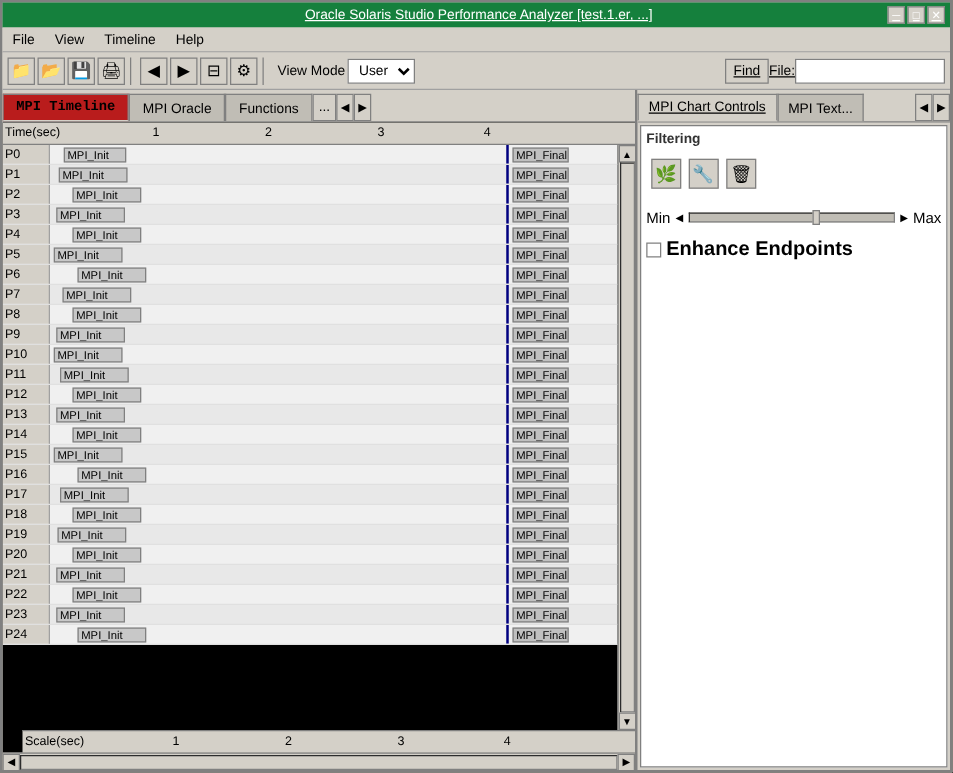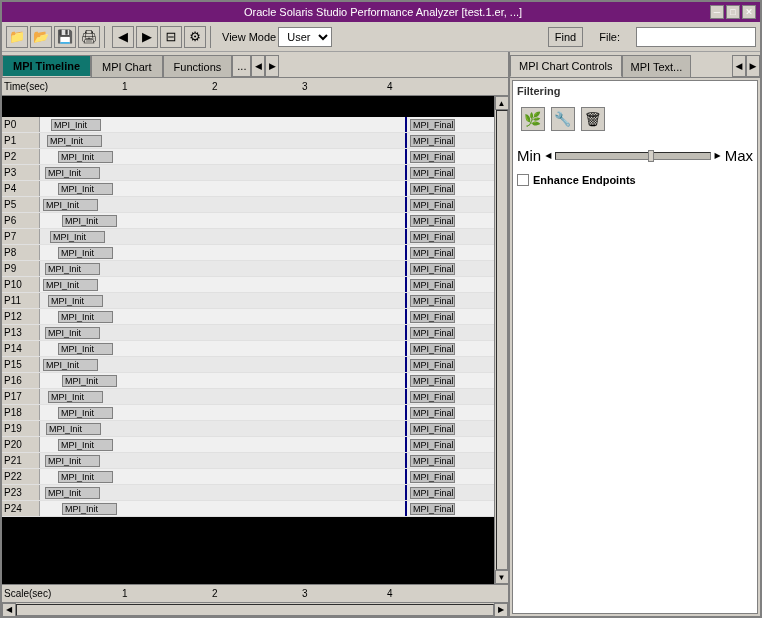--- a/index.html
+++ b/index.html
@@ -13,29 +13,30 @@
     }
     .window {
       width: 762px;
       height: 618px;
       border: 2px solid #808080;
       background: #d4d0c8;
       display: flex;
       flex-direction: column;
     }
     .title-bar {
-      background: #701a75;
+      background: #15803d;
       color: white;
       text-align: center;
       padding: 6px 4px;
       font-size: 11px;
       display: flex;
       align-items: center;
       justify-content: space-between;
       height: 20px;
+      text-decoration: underline;
     }
     .title-bar-title { flex: 1; text-align: center; font-size: 11px; }
     .title-bar-buttons { display: flex; gap: 2px; }
     .title-btn {
       width: 14px; height: 14px;
       background: #d4d0c8;
       border: 1px solid #808080;
       font-size: 9px;
       display: flex; align-items: center; justify-content: center;
       cursor: pointer;
@@ -73,21 +74,21 @@
     }
     .toolbar-separator { width: 4px; height: 22px; border-left: 1px solid #808080; margin: 0 2px; }
     .view-mode-label { font-size: 11px; margin-left: 4px; }
     .view-mode-select {
       font-size: 11px;
       background: white;
       border: 1px solid #808080;
       padding: 1px 4px;
       height: 20px;
     }
-    .find-section { display: flex; align-items: center; margin-left: auto; gap: 16px; }
+    .find-section { display: flex; align-items: center; margin-left: auto; gap: 0; text-decoration: underline; }
     .find-btn {
       background: #d4d0c8;
       border: 1px solid #808080;
       padding: 1px 6px;
       font-size: 11px;
       cursor: pointer;
       height: 20px;
     }
     .find-input {
       border: 1px solid #808080;
@@ -126,23 +127,24 @@
       font-size: 11px;
       background: #c0bdb5;
       border: 1px solid #808080;
       border-bottom: none;
       cursor: pointer;
       white-space: nowrap;
       height: 22px;
       display: flex; align-items: center;
     }
     .tab.active {
-      background: #0f766e;
+      background: #b91c1c;
       border-bottom: 1px solid #d4d0c8;
       font-weight: bold;
+      font-family: Liberation Mono, monospace;
     }
     .tab-more {
       padding: 2px 4px;
       font-size: 11px;
       background: #d4d0c8;
       border: 1px solid #808080;
       cursor: pointer;
       height: 22px;
       display: flex; align-items: center;
     }
@@ -230,20 +232,21 @@
     }
     .scale-bar {
       height: 18px;
       border-top: 1px solid #808080;
       padding-left: 40px;
       background: #d4d0c8;
       position: relative;
       font-size: 10px;
       display: flex;
       align-items: center;
+      margin-left: 16px;
     }
     .hscrollbar {
       height: 14px;
       background: #d4d0c8;
       border-top: 1px solid #808080;
       display: flex;
       align-items: center;
     }
     .scrollbar-track {
       flex: 1;
@@ -272,20 +275,21 @@
       background: #c0bdb5;
       border: 1px solid #808080;
       border-bottom: none;
       cursor: pointer;
       height: 22px;
       display: flex; align-items: center;
     }
     .right-tab.active {
       background: #d4d0c8;
       border-bottom: 1px solid #d4d0c8;
+      text-decoration: underline;
     }
     .right-content {
       flex: 1;
       background: white;
       border: 1px solid #808080;
       margin: 2px;
       padding: 4px;
       display: flex;
       flex-direction: column;
       gap: 6px;
@@ -309,42 +313,42 @@
       cursor: pointer;
       font-size: 14px;
     }
     .msg-display-limiter { font-size: 11px; margin-top: 4px; }
     .slider-container {
       display: flex;
       align-items: center;
       gap: 4px;
       margin-top: 2px;
     }
-    .slider-label { font-size: 15px; }
+    .slider-label { font-size: 12px; }
     .slider-track {
       flex: 1;
       height: 8px;
       background: #c0bdb5;
       border: 1px inset #808080;
       position: relative;
     }
     .slider-thumb {
       position: absolute;
       width: 6px;
       height: 12px;
       background: #d4d0c8;
       border: 1px solid #808080;
       top: -3px;
       left: 60%;
     }
     .enhance-endpoints {
       display: flex;
       align-items: center;
       gap: 4px;
-      font-size: 11px;
+      font-size: 16px;
       font-weight: bold;
       margin-top: 4px;
     }
     .checkbox {
       width: 12px; height: 12px;
       border: 1px solid #808080;
       background: white;
       display: flex; align-items: center; justify-content: center;
       cursor: pointer;
     }
@@ -383,20 +387,26 @@
   <div class="title-bar">
     <div style="width:50px"></div>
     <div class="title-bar-title">Oracle Solaris Studio Performance Analyzer [test.1.er, ...]</div>
     <div class="title-bar-buttons">
       <div class="title-btn">─</div>
       <div class="title-btn">□</div>
       <div class="title-btn">✕</div>
     </div>
   </div>
 
+  <div class="menu-bar">
+    <div class="menu-item">File</div>
+    <div class="menu-item">View</div>
+    <div class="menu-item">Timeline</div>
+    <div class="menu-item">Help</div>
+  </div>
 
   <div class="toolbar">
     <div class="toolbar-btn">📁</div>
     <div class="toolbar-btn">📂</div>
     <div class="toolbar-btn">💾</div>
     <div class="toolbar-btn">🖨</div>
     <div class="toolbar-separator"></div>
     <div class="toolbar-btn">◀</div>
     <div class="toolbar-btn">▶</div>
     <div class="toolbar-btn">⊟</div>
@@ -412,40 +422,40 @@
       <input class="find-input" type="text" style="">
     </div>
   </div>
 
   <div class="main-content">
 
     <div class="left-panel">
 
       <div class="tab-bar">
         <div class="tab active">MPI Timeline</div>
-        <div class="tab">MPI Chart</div>
+        <div class="tab">MPI Oracle</div>
         <div class="tab">Functions</div>
         <div class="tab-more">...</div>
         <div class="tab-nav-btn">◀</div>
         <div class="tab-nav-btn">▶</div>
       </div>
 
       <div class="timeline-area">
 
         <div class="time-ruler">
           <span class="time-label" style="left:2px">Time(sec)</span>
           <span class="time-label" style="left:120px">1</span>
           <span class="time-label" style="left:210px">2</span>
           <span class="time-label" style="left:300px">3</span>
           <span class="time-label" style="left:385px">4</span>
         </div>
 
         <div style="display:flex; flex:1; overflow:hidden;">
 
-          <div class="rows-container" id="rows-container" style="flex:1;margin-top:21px;">
+          <div class="rows-container" id="rows-container" style="flex:1;">
 
           <div class="timeline-row">
                 <div class="row-label">P0</div>
                 <div class="row-content">
                   <div class="mpi-bar" style="left: 11px; width: 50px;">MPI_Init</div>
                   <div class="mpi-bar final" style="left: 370px; width: 45px;">MPI_Final</div>
                   <div class="vertical-line" style="left: 365px;"></div>
                 </div>
               </div>
               <div class="timeline-row">

